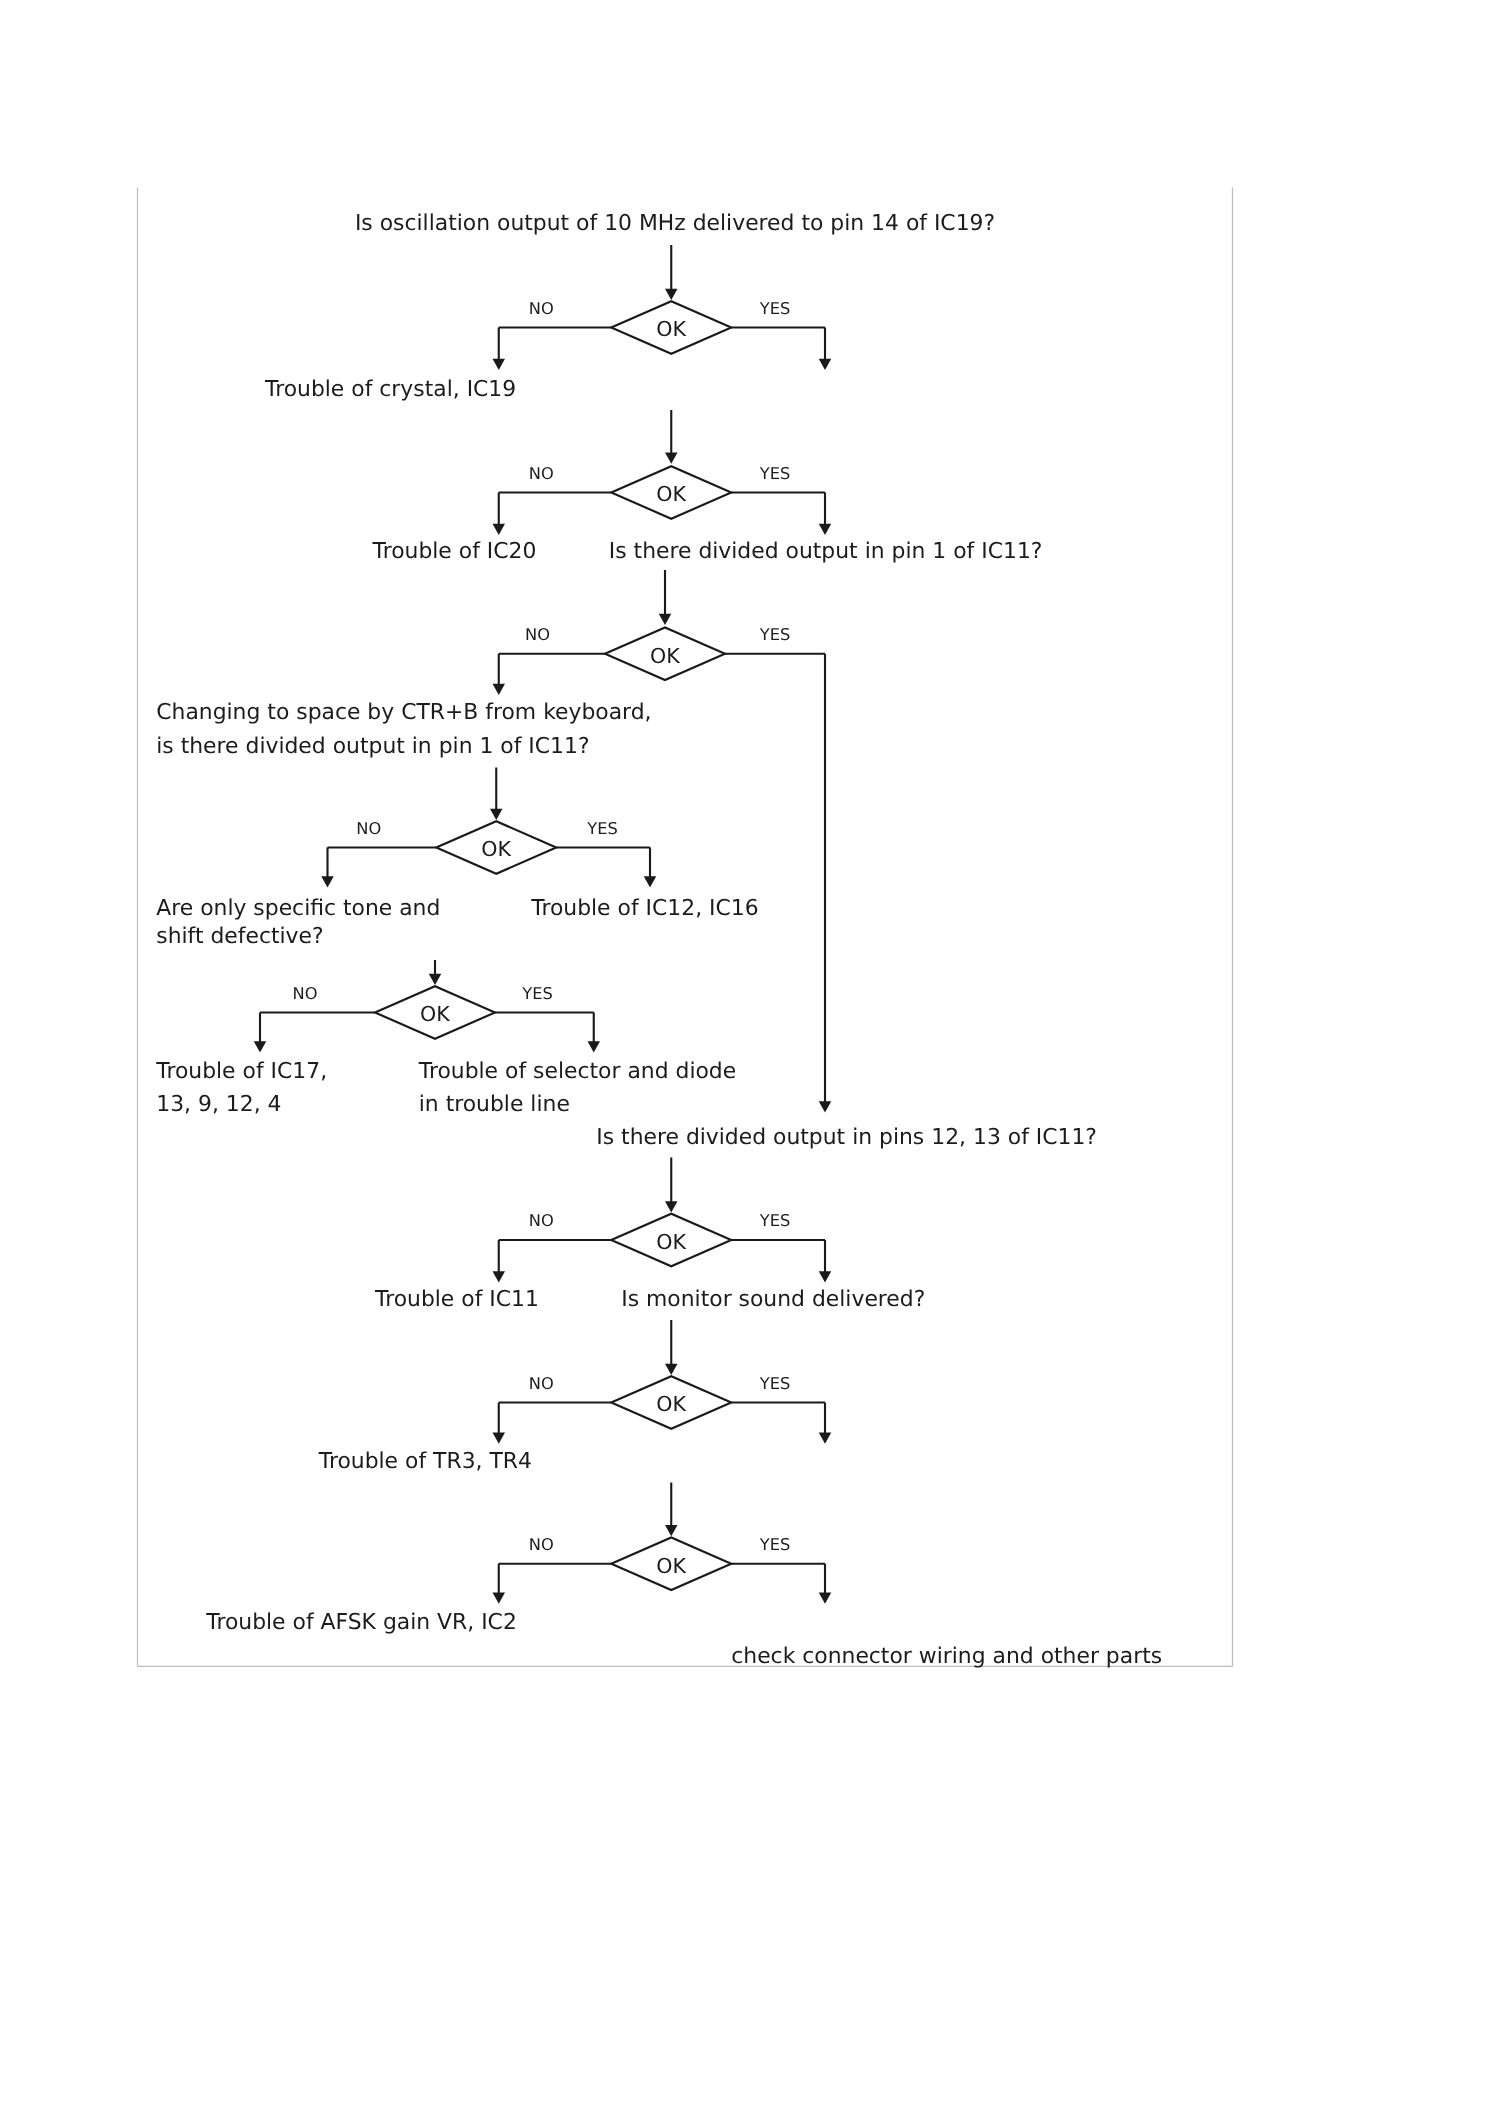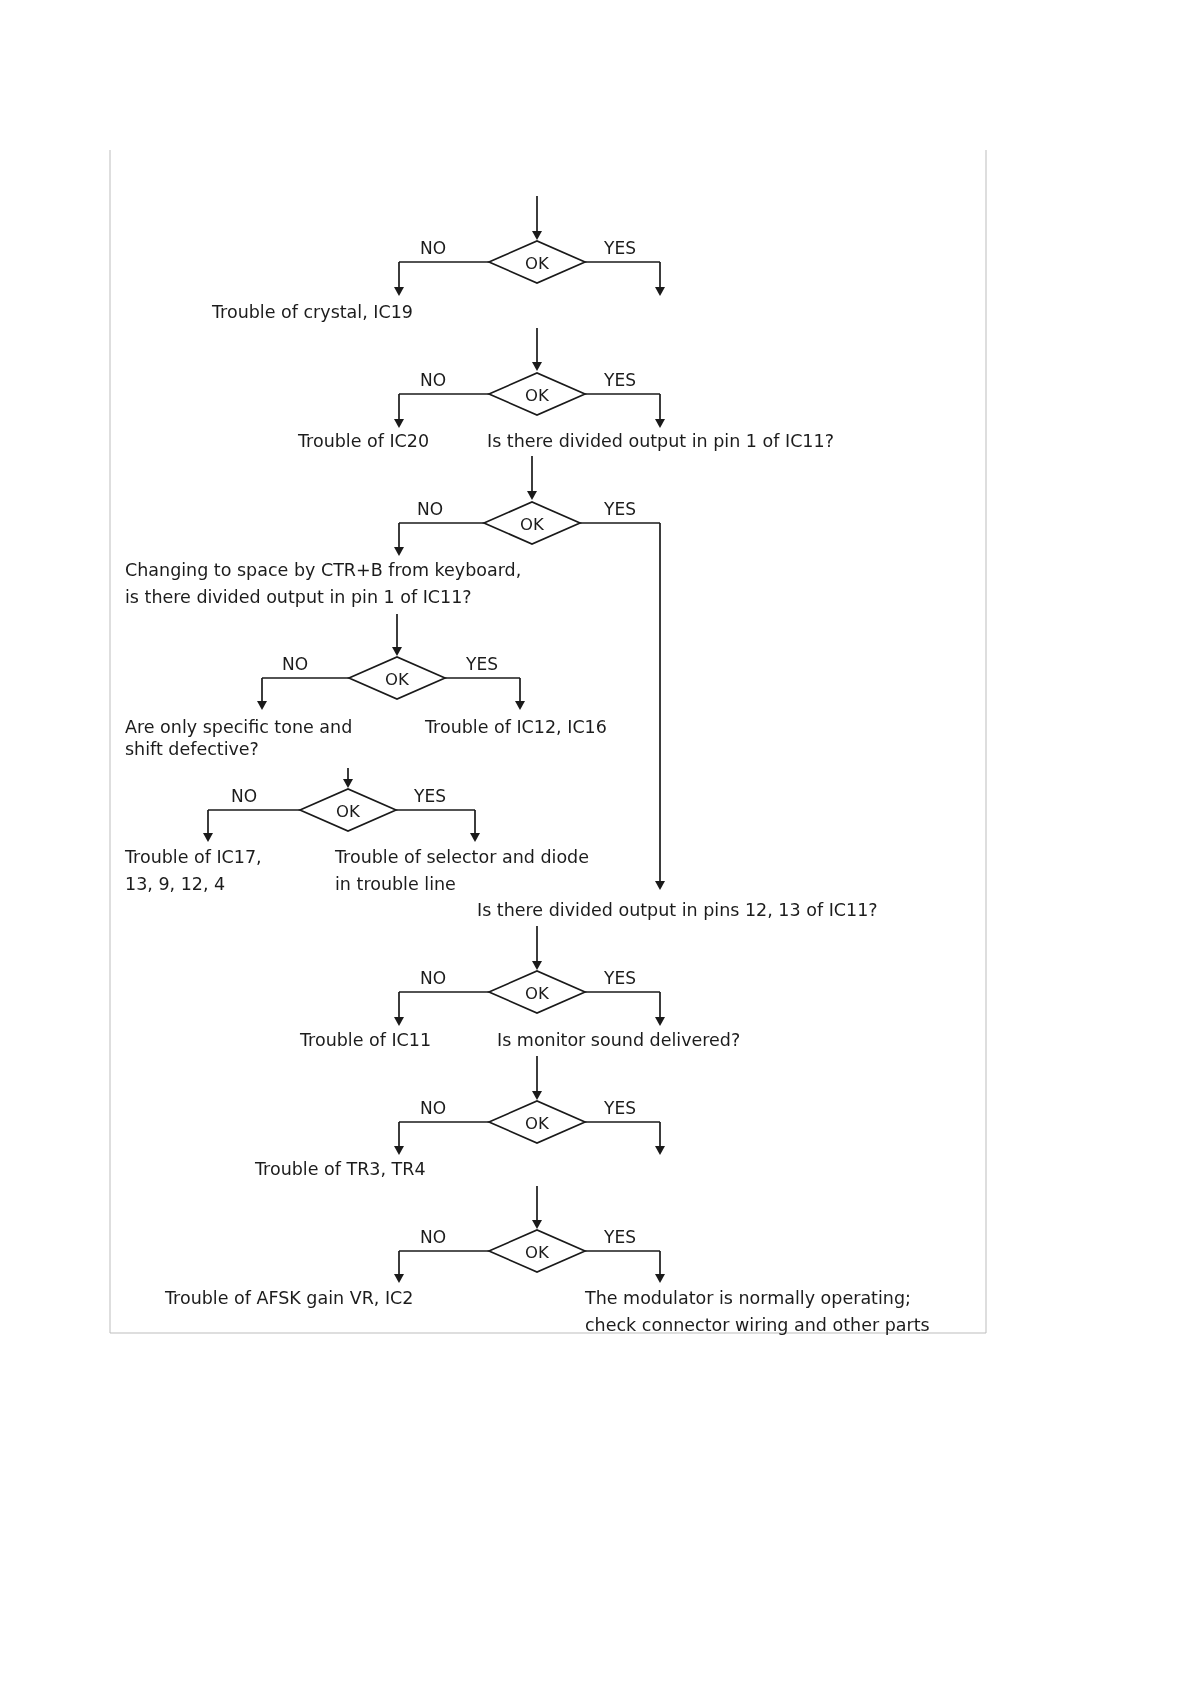--- a/index.html
+++ b/index.html
@@ -8,21 +8,21 @@
     font-family:"DejaVu Sans","Liberation Sans",sans-serif;
     color:#1c1c1c; overflow:hidden;
   }
   svg.wires { position:absolute; left:0; top:0; }
   .t {
     position:absolute; font-size:17.5px; line-height:26px; white-space:nowrap;
   }
   .c { transform:translateX(-50%); text-align:center; }
   .lbl {
     position:absolute; transform:translateX(-50%);
-    font-size:17px; line-height:20px; white-space:nowrap;
+    font-size:13px; line-height:20px; white-space:nowrap;
   }
   .ok {
     position:absolute; transform:translate(-50%,-50%);
     font-size:16.5px; line-height:18px;
   }
   .u { text-underline-offset:3px; }
 </style>
 </head>
 <body>
 
@@ -153,20 +153,21 @@
   <div class="lbl" style="left:482px;top:654px">YES</div>
   <div class="lbl" style="left:244px;top:786px">NO</div>
   <div class="lbl" style="left:430px;top:786px">YES</div>
   <div class="lbl" style="left:433px;top:968px">NO</div>
   <div class="lbl" style="left:620px;top:968px">YES</div>
   <div class="lbl" style="left:433px;top:1098px">NO</div>
   <div class="lbl" style="left:620px;top:1098px">YES</div>
   <div class="lbl" style="left:433px;top:1227px">NO</div>
   <div class="lbl" style="left:620px;top:1227px">YES</div>
 
+  <div class="t c" style="left:540px;top:166px">Is oscillation output of 10 MHz delivered to pin 14 of IC19?</div>
 
   <div class="t" style="left:212px;top:299px">Trouble of crystal, IC19</div>
 
   <div class="t" style="left:298px;top:428px">Trouble of IC20</div>
   <div class="t" style="left:487px;top:428px">Is there divided output in pin 1 of IC11?</div>
 
   <div class="t" style="left:125px;top:557px"><span class="u">Changing</span><span> to space by CTR+B from keyboard,</span></div>
   <div class="t" style="left:125px;top:584px">is there divided output in pin 1 of IC11?</div>
 
   <div class="t" style="left:125px;top:714px">Are only specific tone and</div>
@@ -179,16 +180,15 @@
   <div class="t" style="left:335px;top:871px">in trouble line</div>
 
   <div class="t" style="left:477px;top:897px">Is there divided output in pins 12, 13 of IC11?</div>
 
   <div class="t" style="left:300px;top:1027px">Trouble of IC11</div>
   <div class="t" style="left:497px;top:1027px">Is monitor sound delivered?</div>
 
   <div class="t" style="left:255px;top:1156px"><span class="u">Trouble of TR3</span><span>, TR4</span></div>
 
   <div class="t" style="left:165px;top:1285px">Trouble of AFSK gain VR, IC2</div>
-  <div class="t" style="left:585px;top:1285px">The modulator is normally operating;</div>
   <div class="t" style="left:585px;top:1312px">check connector wiring and other parts</div>
 
 </div>
 
 </body></html>

